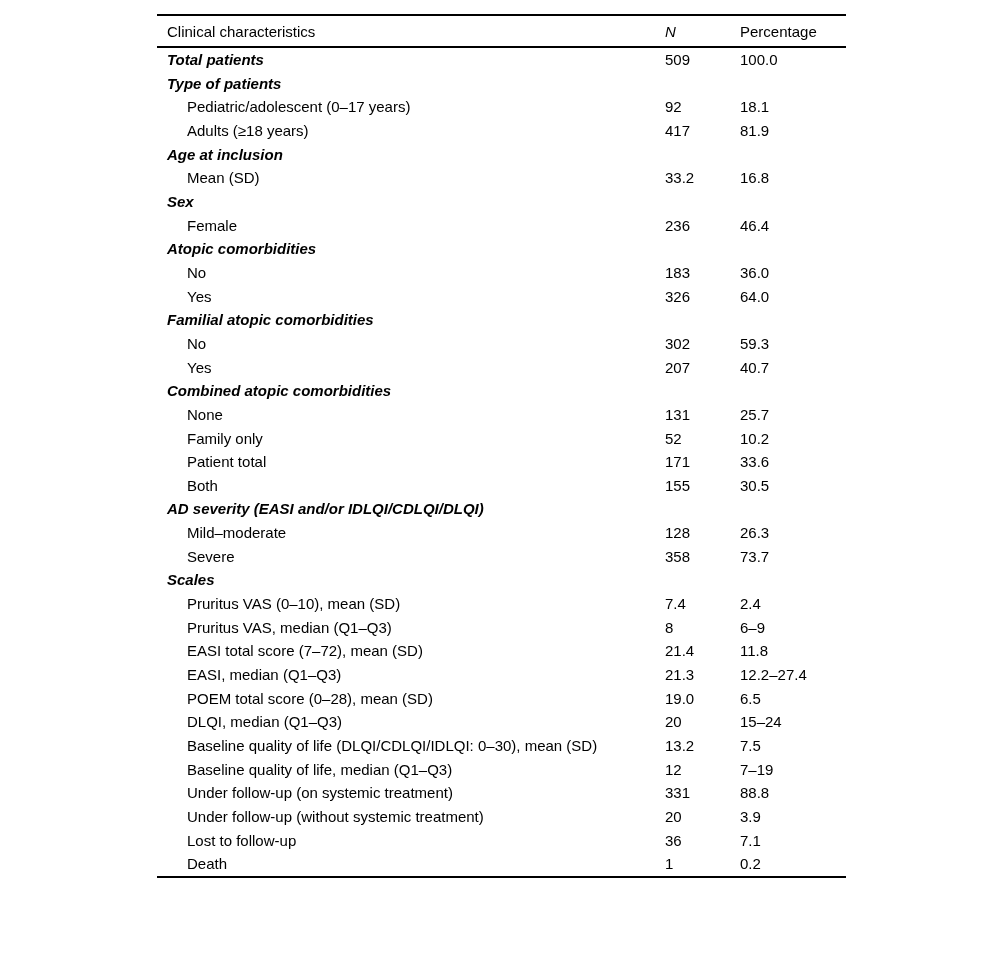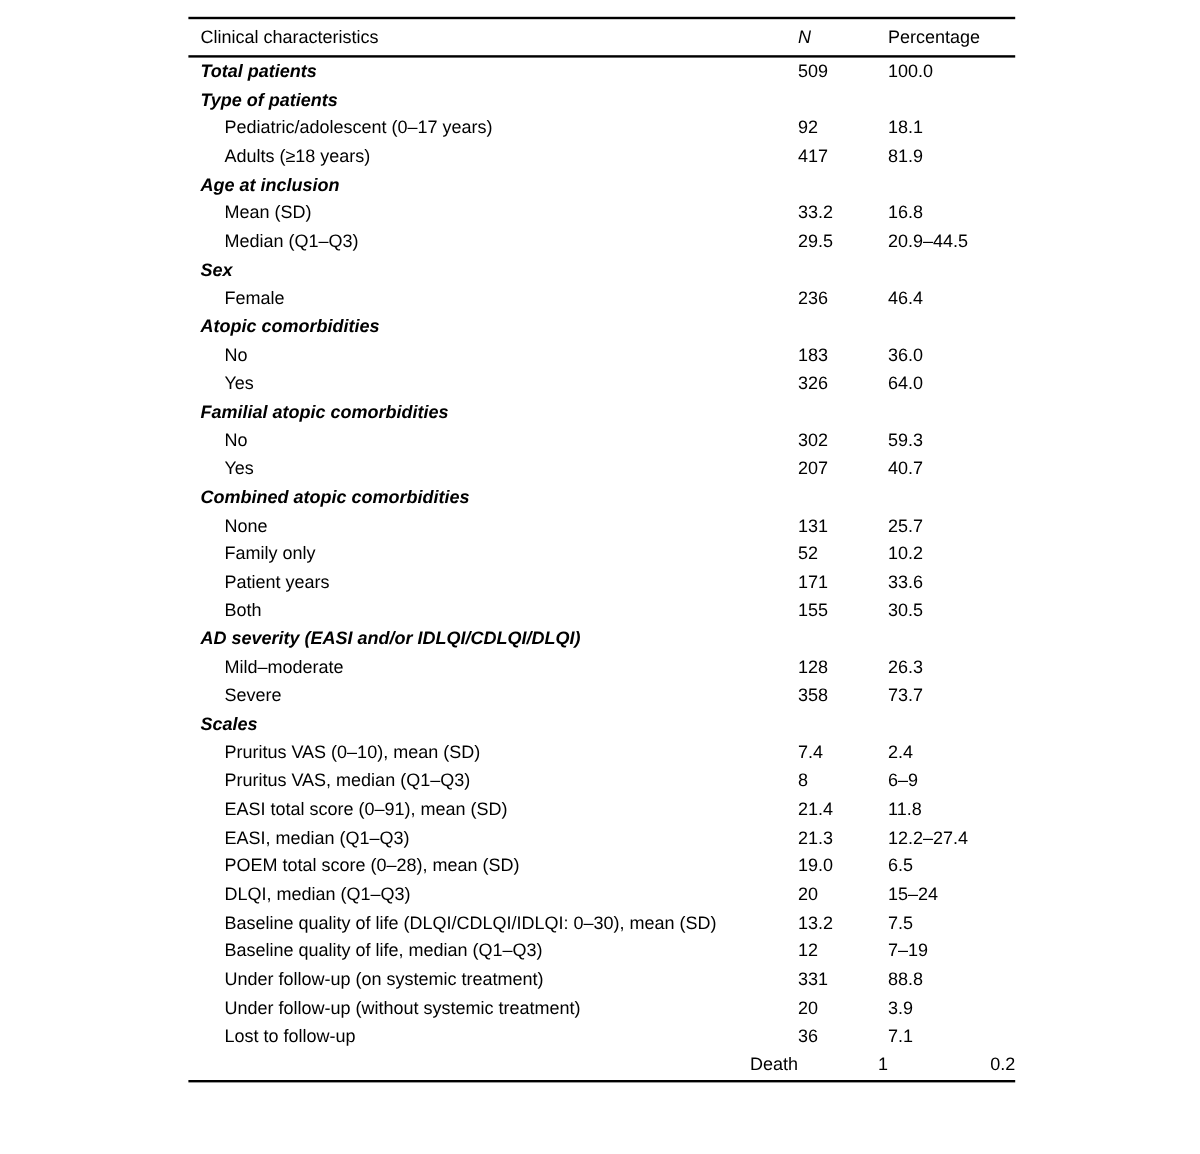--- a/index.html
+++ b/index.html
@@ -43,21 +43,21 @@
     padding: 0;
     line-height: 23.65px;
     height: 23.65px;
     vertical-align: middle;
     white-space: nowrap;
     overflow: hidden;
   }
   tbody td.cell-label { padding-left: 10px; }
   tr.section td.cell-label { font-style: italic; padding-left: 10px; font-weight: bold; }
   tr.item td.cell-label { font-style: normal; padding-left: 30px; margin-top: 24px; }
-  tbody tr:last-child td { border-bottom: 2px solid #000; text-align: right; }
+  tbody tr:last-child td { border-bottom: 2px solid #000; }
 </style>
 </head>
 <body>
 
 <div class="table-wrap">
   <table>
     <colgroup>
       <col class="c1">
       <col class="c2">
       <col class="c3">
@@ -93,25 +93,20 @@
         <tr class="section">
     <td class="cell-label">Age at inclusion</td>
     <td class="cell-n"></td>
     <td class="cell-pct"></td>
   </tr>
         <tr class="item">
     <td class="cell-label">Mean (SD)</td>
     <td class="cell-n">33.2</td>
     <td class="cell-pct">16.8</td>
   </tr>
-        <tr class="item">
-    <td class="cell-label">Median (Q1–Q3)</td>
-    <td class="cell-n">29.5</td>
-    <td class="cell-pct">20.9–44.5</td>
-  </tr>
         <tr class="section">
     <td class="cell-label">Sex</td>
     <td class="cell-n"></td>
     <td class="cell-pct"></td>
   </tr>
         <tr class="item">
     <td class="cell-label">Female</td>
     <td class="cell-n">236</td>
     <td class="cell-pct">46.4</td>
   </tr>
@@ -154,21 +149,21 @@
     <td class="cell-label">None</td>
     <td class="cell-n">131</td>
     <td class="cell-pct">25.7</td>
   </tr>
         <tr class="item">
     <td class="cell-label">Family only</td>
     <td class="cell-n">52</td>
     <td class="cell-pct">10.2</td>
   </tr>
         <tr class="item">
-    <td class="cell-label">Patient years</td>
+    <td class="cell-label">Patient total</td>
     <td class="cell-n">171</td>
     <td class="cell-pct">33.6</td>
   </tr>
         <tr class="item">
     <td class="cell-label">Both</td>
     <td class="cell-n">155</td>
     <td class="cell-pct">30.5</td>
   </tr>
         <tr class="section">
     <td class="cell-label">AD severity (EASI and/or IDLQI/CDLQI/DLQI)</td>
@@ -194,21 +189,21 @@
     <td class="cell-label">Pruritus VAS (0–10), mean (SD)</td>
     <td class="cell-n">7.4</td>
     <td class="cell-pct">2.4</td>
   </tr>
         <tr class="item">
     <td class="cell-label">Pruritus VAS, median (Q1–Q3)</td>
     <td class="cell-n">8</td>
     <td class="cell-pct">6–9</td>
   </tr>
         <tr class="item">
-    <td class="cell-label">EASI total score (0–91), mean (SD)</td>
+    <td class="cell-label">EASI total score (7–72), mean (SD)</td>
     <td class="cell-n">21.4</td>
     <td class="cell-pct">11.8</td>
   </tr>
         <tr class="item">
     <td class="cell-label">EASI, median (Q1–Q3)</td>
     <td class="cell-n">21.3</td>
     <td class="cell-pct">12.2–27.4</td>
   </tr>
         <tr class="item">
     <td class="cell-label">POEM total score (0–28), mean (SD)</td>

